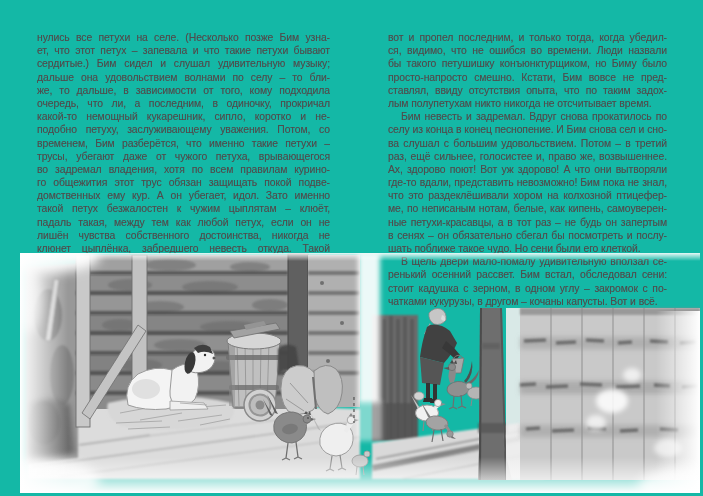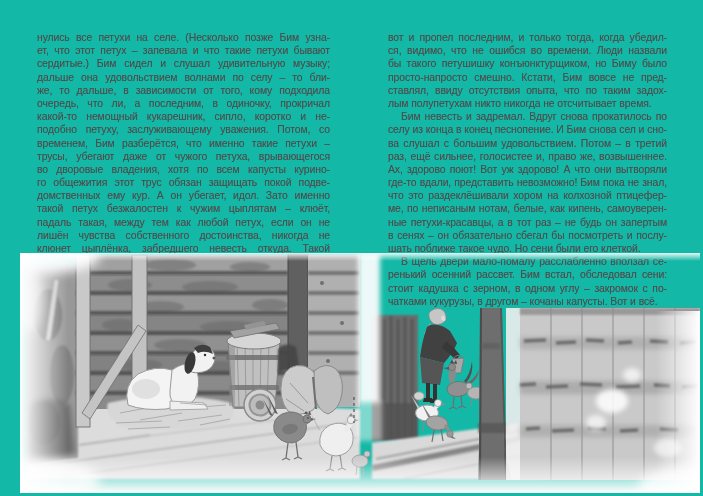--- a/index.html
+++ b/index.html
@@ -22,21 +22,21 @@
       <div class="tline">нулись все петухи на селе. (Несколько позже Бим узна-</div>
       <div class="tline">ет, что этот петух – запевала и что такие петухи бывают</div>
       <div class="tline">сердитые.) Бим сидел и слушал удивительную музыку;</div>
       <div class="tline">дальше она удовольствием волнами по селу – то бли-</div>
       <div class="tline">же, то дальше, в зависимости от того, кому подходила</div>
       <div class="tline">очередь, что ли, а последним, в одиночку, прокричал</div>
       <div class="tline">какой-то немощный кукарешник, сипло, коротко и не-</div>
       <div class="tline">подобно петуху, заслуживающему уважения. Потом, со</div>
       <div class="tline">временем, Бим разберётся, что именно такие петухи –</div>
       <div class="tline">трусы, убегают даже от чужого петуха, врывающегося</div>
-      <div class="tline">во дворовые владения, хотя по всем капусты курино-</div>
+      <div class="tline">во задремал владения, хотя по всем правилам курино-</div>
       <div class="tline">го общежития этот трус обязан защищать покой подве-</div>
       <div class="tline">домственных ему кур. А он убегает, идол. Зато именно</div>
       <div class="tline">такой петух безжалостен к чужим цыплятам – клюёт,</div>
       <div class="tline">падаль такая, между тем как любой петух, если он не</div>
       <div class="tline">лишён чувства собственного достоинства, никогда не</div>
       <div class="tline">клюнет цыплёнка, забредшего невесть откуда. Такой</div>
     </div>
   <div class="col" id="col-right">
       <div class="tline">вот и пропел последним, и только тогда, когда убедил-</div>
       <div class="tline">ся, видимо, что не ошибся во времени. Люди назвали</div>
@@ -48,21 +48,21 @@
       <div class="tline">селу из конца в конец песнопение. И Бим снова сел и сно-</div>
       <div class="tline">ва слушал с большим удовольствием. Потом – в третий</div>
       <div class="tline">раз, ещё сильнее, голосистее и, право же, возвышеннее.</div>
       <div class="tline">Ах, здорово поют! Вот уж здорово! А что они вытворяли</div>
       <div class="tline">где-то вдали, представить невозможно! Бим пока не знал,</div>
       <div class="tline">что это раздеклёшивали хором на колхозной птицефер-</div>
       <div class="tline">ме, по неписаным нотам, белые, как кипень, самоуверен-</div>
       <div class="tline">ные петухи-красавцы, а в тот раз – не будь он запертым</div>
       <div class="tline">в сенях – он обязательно сбегал бы посмотреть и послу-</div>
       <div class="tline pend">шать поближе такое чудо. Но сени были его клеткой.</div>
-      <div class="tline ind">В щель двери мало-помалу расслабленно вползал се-</div>
+      <div class="tline ind">В щель двери мало-помалу удивительную вползал се-</div>
       <div class="tline">ренький осенний рассвет. Бим встал, обследовал сени:</div>
       <div class="tline">стоит кадушка с зерном, в одном углу – закромок с по-</div>
       <div class="tline pend">чатками кукурузы, в другом – кочаны капусты. Вот и всё.</div>
     </div>
 
   <svg class="illu" viewBox="0 0 680 240" xmlns="http://www.w3.org/2000/svg">
     <defs>
       <filter id="f1" x="-20%" y="-20%" width="140%" height="140%">
           <feGaussianBlur stdDeviation="0.8"></feGaussianBlur>
         </filter>

